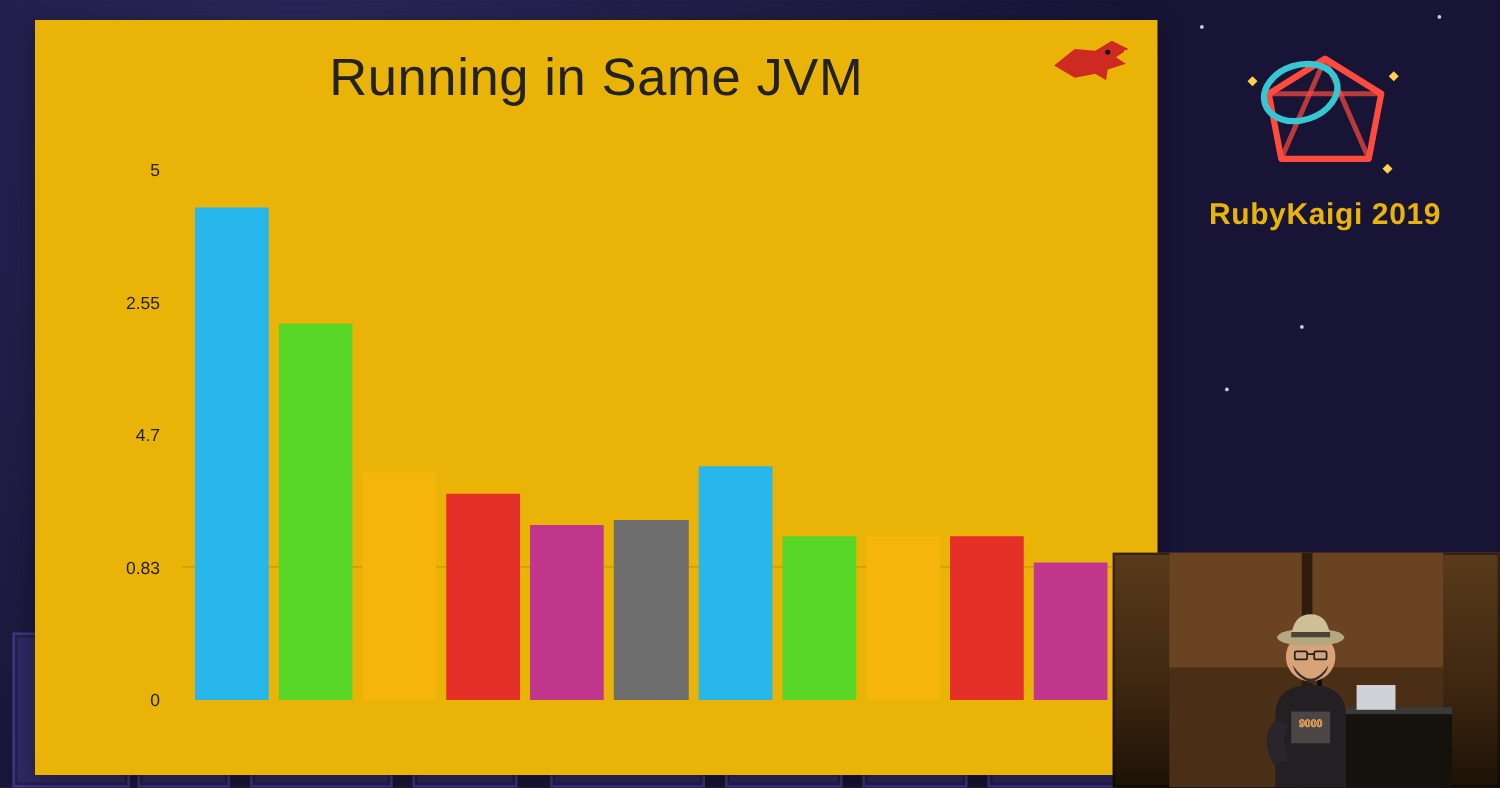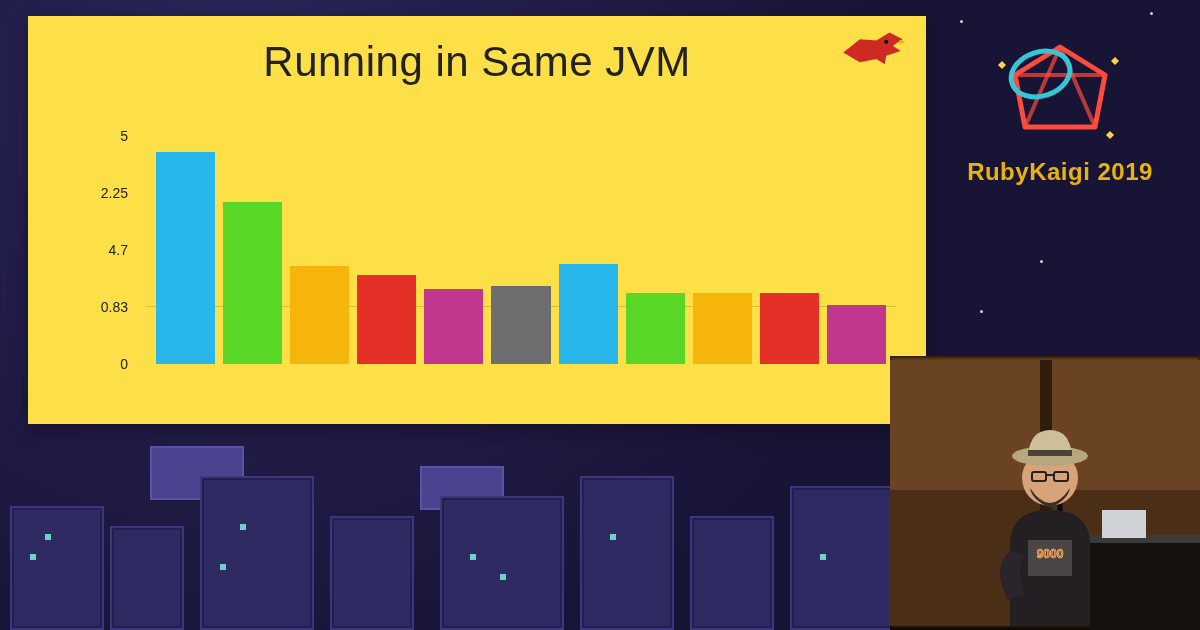--- a/index.html
+++ b/index.html
@@ -40,22 +40,22 @@
   .billboard {
     position: absolute; background: #4a4490; border: 2px solid #5a54a7;
   }
 
   
   .slide {
     position: absolute;
     left: 28px;
     top: 16px;
     width: 898px;
-    height: 408px;
-    background: #fde047;
+    height: 604px;
+    background: #eab308;
     box-shadow: 0 6px 18px rgba(0,0,0,0.35);
   }
   .slide .bird-icon {
     position: absolute;
     right: 20px;
     top: 10px;
     width: 66px;
     height: 44px;
   }
   .slide-title {
@@ -144,21 +144,21 @@
     font-weight: 700;
     letter-spacing: 0.5px;
   }
 
   
   .speaker {
     position: absolute;
     right: 0;
     bottom: 0;
     width: 310px;
-    height: 274px;
+    height: 188px;
     background: linear-gradient(#5a3b1b, #3c2510 60%, #1c1206);
     box-shadow: 0 0 0 2px rgba(0,0,0,0.4) inset;
     overflow: hidden;
   }
   .speaker svg { width: 100%; height: 100%; display: block; }
 </style>
 </head>
 <body>
 
 <div class="backdrop"></div>
@@ -202,21 +202,21 @@
       <circle cx="70" cy="24" r="3" fill="#000"></circle>
       <path d="M90 21 L100 24 L90 28 Z" fill="#f2b20c"></path>
     </svg>
   </span>
 
   <div class="slide-title">Running in Same JVM</div>
 
   <div class="chart-wrap">
     <div class="y-axis">
       <span class="y-tick" style="bottom:100%">5</span>
-      <span class="y-tick" style="bottom:75%">2.25</span>
+      <span class="y-tick" style="bottom:75%">2.55</span>
       <span class="y-tick" style="bottom:50%">4.7</span>
       <span class="y-tick" style="bottom:25%">0.83</span>
       <span class="y-tick" style="bottom:0%">0</span>
     </div>
     <div class="plot">
       <div class="gridline" style="bottom:25%"></div>
       <div class="bars" id="bars">
 
       <div class="bar" style="height: 93%; background: rgb(40, 183, 234);"></div>
           <div class="bar" style="height: 71%; background: rgb(88, 215, 38);"></div>

